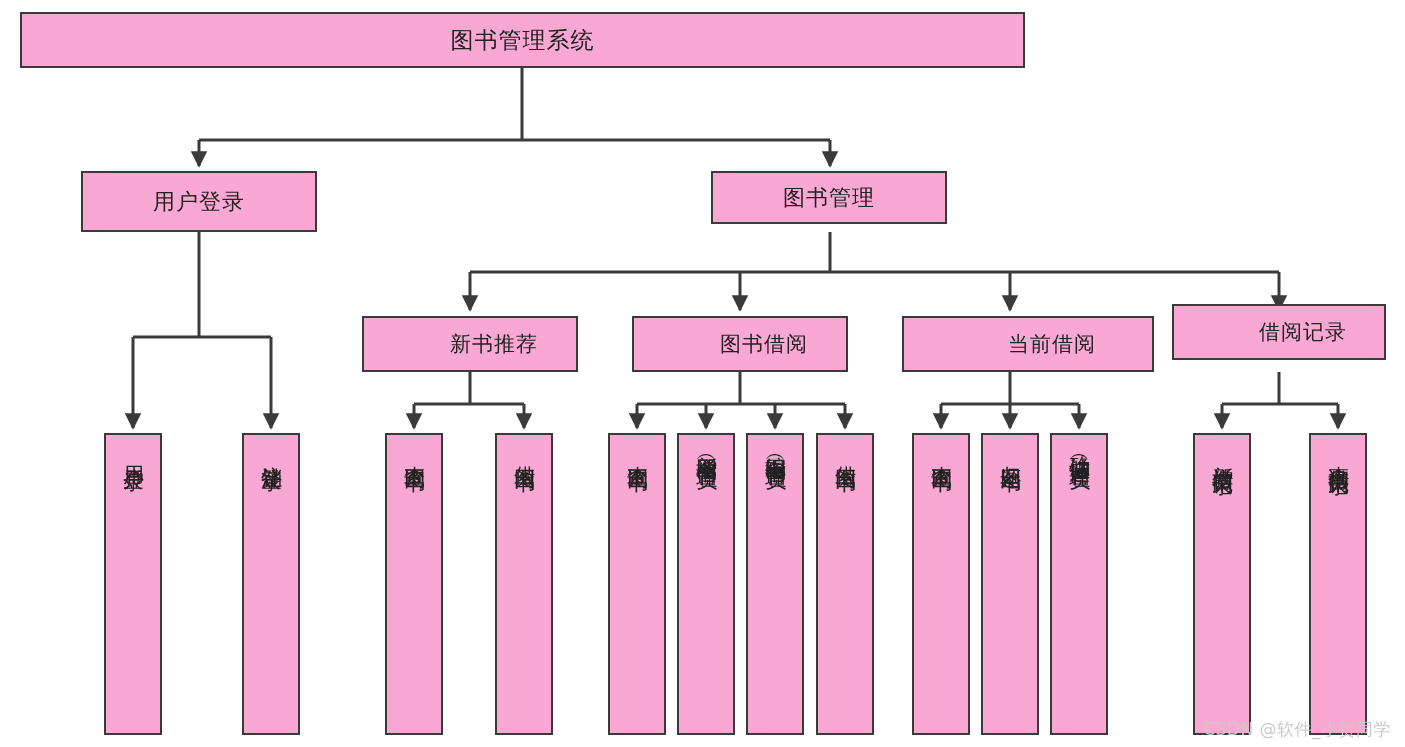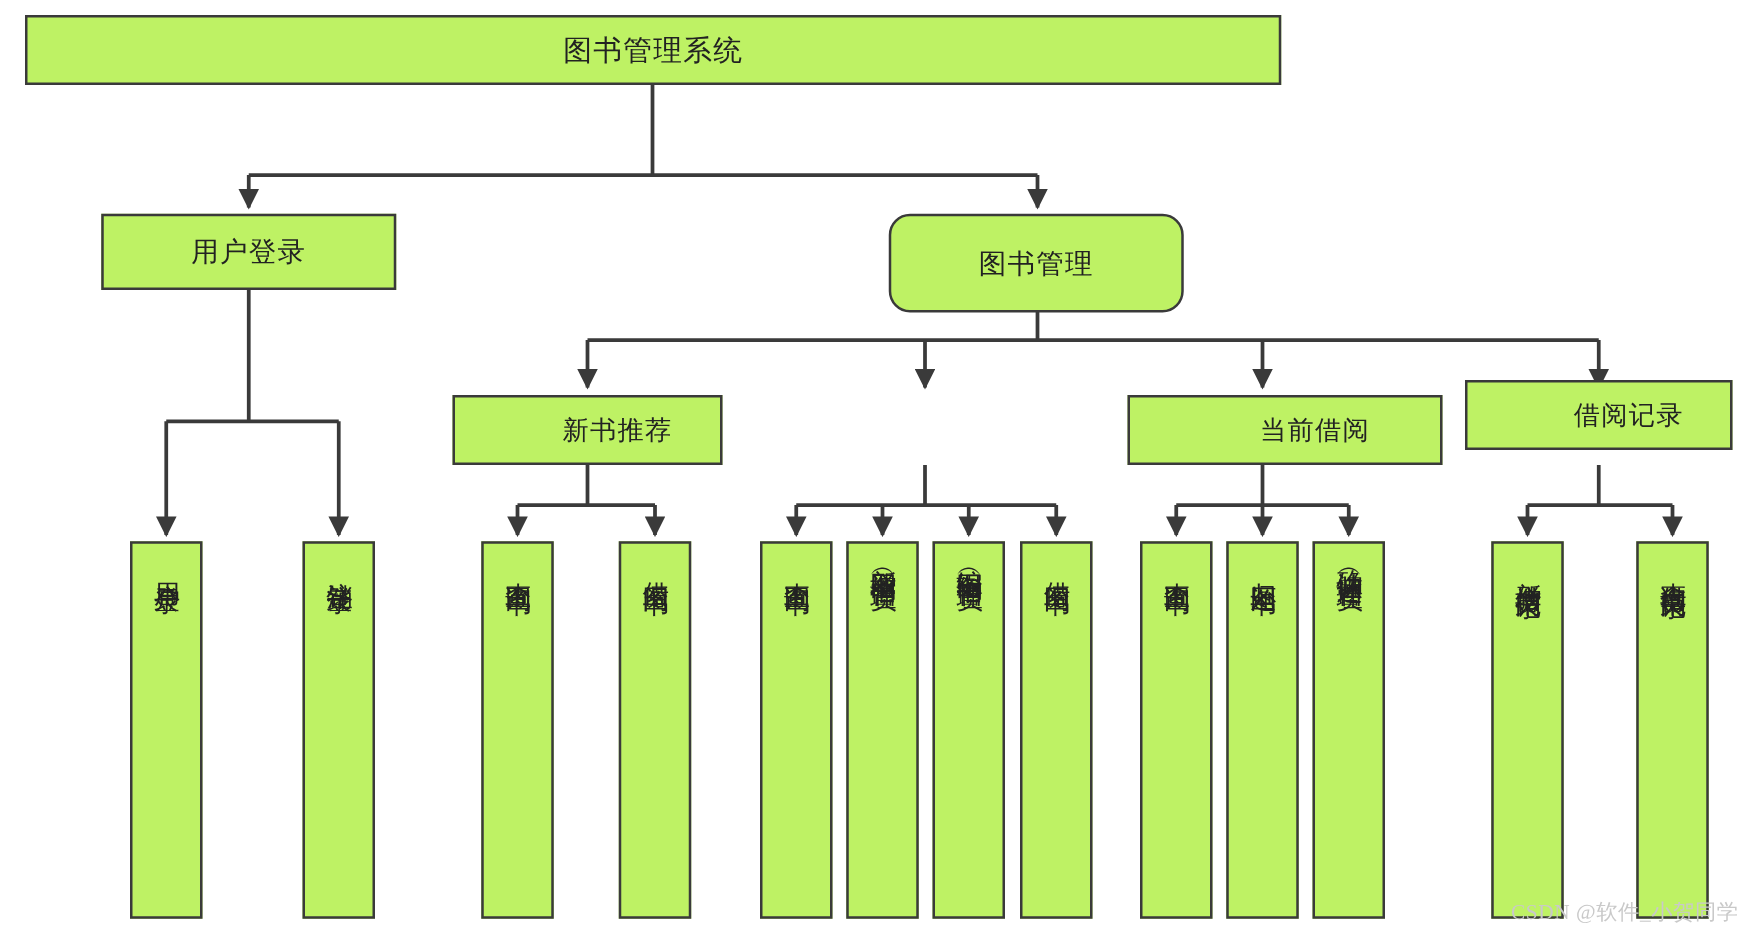--- a/index.html
+++ b/index.html
@@ -23,21 +23,21 @@
     position: absolute;
     left: 0;
     top: 0;
     width: 1405px;
     height: 747px;
     pointer-events: none;
   }
   .node {
     position: absolute;
     box-sizing: border-box;
-    background: #bef264;
+    background: #f9a8d4;
     border: 2px solid #3a3a3a;
     display: flex;
     align-items: center;
     justify-content: center;
     color: #222222;
     z-index: 3;
   }
   .node-root {
     font-size: 23px;
     letter-spacing: 1px;
@@ -67,21 +67,20 @@
   }
   .watermark {
     position: absolute;
     right: 14px;
     bottom: 6px;
     font-size: 17px;
     color: #c9c9c9;
     letter-spacing: 0.5px;
     z-index: 5;
     user-select: none;
-    font-family: Liberation Serif, serif;
   }
 </style>
 </head>
 <body>
 
 <div id="canvas">
 
   <svg class="wires" viewBox="0 0 1405 747" xmlns="http://www.w3.org/2000/svg">
     <defs>
       <marker id="arrow" viewBox="0 0 10 10" refX="9" refY="5" markerWidth="5.5" markerHeight="5.5" orient="auto-start-reverse">
@@ -130,23 +129,24 @@
       <path d="M 1279 372 L 1279 404"></path>
       <path d="M 1222 404 L 1338 404"></path>
       <path d="M 1222 404 L 1222 428" marker-end="url(#arrow)"></path>
       <path d="M 1338 404 L 1338 428" marker-end="url(#arrow)"></path>
     </g>
   </svg>
 
   <div class="node node-root" style="left:20px; top:12px; width:1005px; height:56px;">图书管理系统</div>
 
   <div class="node node-l2" style="left:81px; top:171px; width:236px; height:61px;">用户登录</div>
-  <div class="node node-l2" style="left:711px; top:171px; width:236px; height:79px;border-radius:17px;">图书管理</div>
+  <div class="node node-l2" style="left:711px; top:171px; width:236px; height:53px;">图书管理</div>
 
   <div class="node node-l3" style="left:362px; top:316px; width:216px; height:56px;">新书推荐</div>
+  <div class="node node-l3" style="left:632px; top:316px; width:216px; height:56px;">图书借阅</div>
   <div class="node node-l3" style="left:902px; top:316px; width:252px; height:56px;">当前借阅</div>
   <div class="node node-l3" style="left:1172px; top:304px; width:214px; height:56px;">借阅记录</div>
 
   <div class="node node-leaf" style="left:104px; top:433px; width:58px; height:302px;">
     <span class="vtext">用户登录</span>
   </div>
   <div class="node node-leaf" style="left:242px; top:433px; width:58px; height:302px;">
     <span class="vtext">注销登录</span>
   </div>
 

